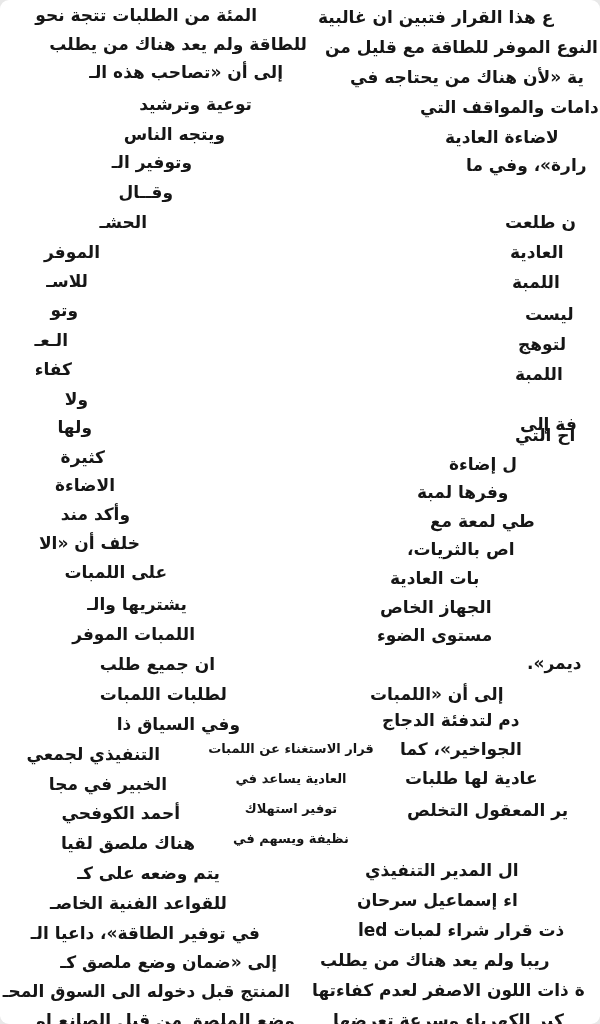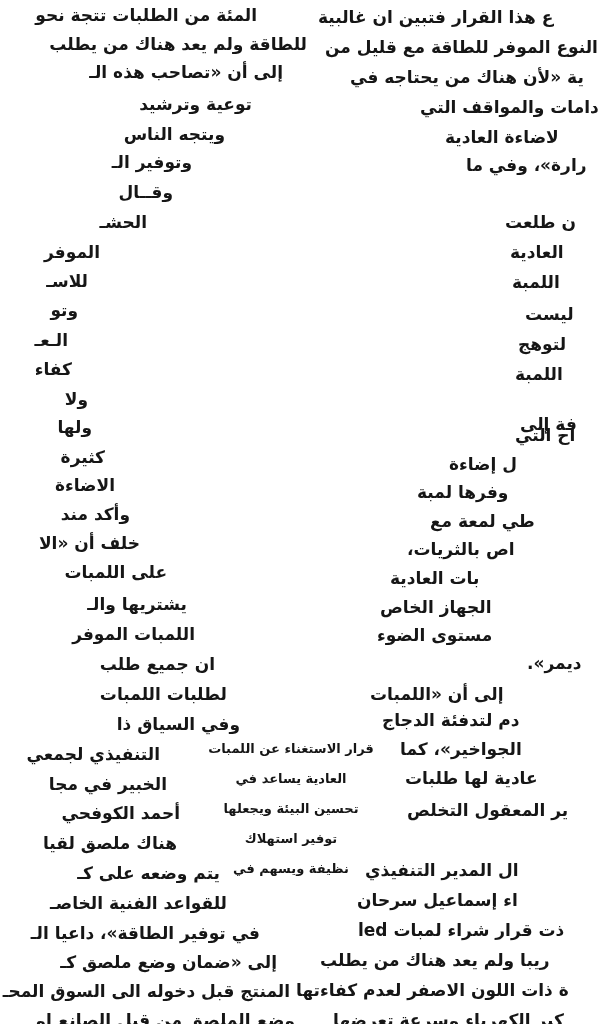--- a/index.html
+++ b/index.html
@@ -4,20 +4,21 @@
 <style>
   html,body{margin:0;padding:0;background:#e8e8e8;}
   .page{
     position:relative;
     width:600px;height:1024px;
     margin:0 auto;
     background:#ffffff;
     overflow:hidden;
     font-family:"DejaVu Sans",sans-serif;
     font-weight:bold;
+    border-radius:9px;
   }
   .bodyline{
     position:absolute;
     white-space:nowrap;
     direction:rtl;
     unicode-bidi:plaintext;
     font-size:17px;
     line-height:20px;
     letter-spacing:0;
   }
@@ -57,21 +58,21 @@
       <span class="bodyline" style="top: 533px; right: 460px;">خلف أن «الا</span>
       <span class="bodyline" style="top: 562px; right: 433px; text-align: center;">على اللمبات</span>
       <span class="bodyline" style="top: 594px; right: 413px;">يشتريها والـ</span>
       <span class="bodyline" style="top: 624px; right: 405px;">اللمبات الموفر</span>
       <span class="bodyline" style="top: 654px; right: 385px;">ان جميع طلب</span>
       <span class="bodyline" style="top: 684px; right: 373px;">لطلبات اللمبات</span>
       <span class="bodyline" style="top: 714px; right: 360px;">وفي السياق ذا</span>
       <span class="bodyline" style="top: 744px; right: 440px;">التنفيذي لجمعي</span>
       <span class="bodyline" style="top: 774px; right: 433px;">الخبير في مجا</span>
       <span class="bodyline" style="top: 803px; right: 420px;">أحمد الكوفحي</span>
-      <span class="bodyline" style="top: 833px; right: 423px;">هناك ملصق لقيا</span>
+      <span class="bodyline" style="top: 833px; right: 405px;">هناك ملصق لقيا</span>
       <span class="bodyline" style="top: 863px; right: 380px;">يتم وضعه على كـ</span>
       <span class="bodyline" style="top: 893px; right: 373px;">للقواعد الفنية الخاصـ</span>
       <span class="bodyline" style="top: 923px; right: 340px;">في توفير الطاقة»، داعيا الـ</span>
       <span class="bodyline" style="top: 952px; right: 323px;">إلى «ضمان وضع ملصق كـ</span>
       <span class="bodyline" style="top: 981px; right: 310px;">المنتج قبل دخوله الى السوق المحـ</span>
       <span class="bodyline" style="top: 1010px; right: 305px;">وضع الملصق من قبل الصانع او</span>
     </div>
   <div>
       <span class="bodyline" style="top: 7px; left: 318px;">ع هذا القرار فتبين ان غالبية</span>
       <span class="bodyline" style="top: 37px; left: 325px;">النوع الموفر للطاقة مع قليل من</span>
@@ -97,23 +98,22 @@
       <span class="bodyline" style="top: 653px; left: 527px;">ديمر».</span>
       <span class="bodyline" style="top: 684px; left: 370px;">إلى أن «اللمبات</span>
       <span class="bodyline" style="top: 710px; left: 382px;">دم لتدفئة الدجاج</span>
       <span class="bodyline" style="top: 739px; left: 400px;">الجواخير»، كما</span>
       <span class="bodyline" style="top: 768px; left: 405px;">عادية لها طلبات</span>
       <span class="bodyline" style="top: 800px; left: 407px;">ير المعقول التخلص</span>
       <span class="bodyline" style="top: 860px; left: 365px;">ال المدير التنفيذي</span>
       <span class="bodyline" style="top: 890px; left: 357px;">اء إسماعيل سرحان</span>
       <span class="bodyline" style="top: 920px; left: 358px;">ذت قرار شراء لمبات led</span>
       <span class="bodyline" style="top: 950px; left: 320px;">ريبا ولم يعد هناك من يطلب</span>
-      <span class="bodyline" style="top: 980px; left: 296px;">ة ذات اللون الاصفر لعدم كفاءتها</span>
+      <span class="bodyline" style="top: 980px; left: 312px;">ة ذات اللون الاصفر لعدم كفاءتها</span>
       <span class="bodyline" style="top: 1010px; left: 333px;">كبر الكهرباء وسرعة تعرضها</span>
     </div>
   <div class="pullquote" style="top: 734px; left: 195px; width: 192px; line-height: 30px;">
       <span class="pq-line">قرار الاستغناء عن اللمبات</span>
       <span class="pq-line">العادية يساعد في</span>
-      <span class="pq-line">تحسين البيئة ويجعلها</span>
       <span class="pq-line">توفير استهلاك</span>
       <span class="pq-line">نظيفة ويسهم في</span>
     </div>
 </div>
 
 </body></html>

